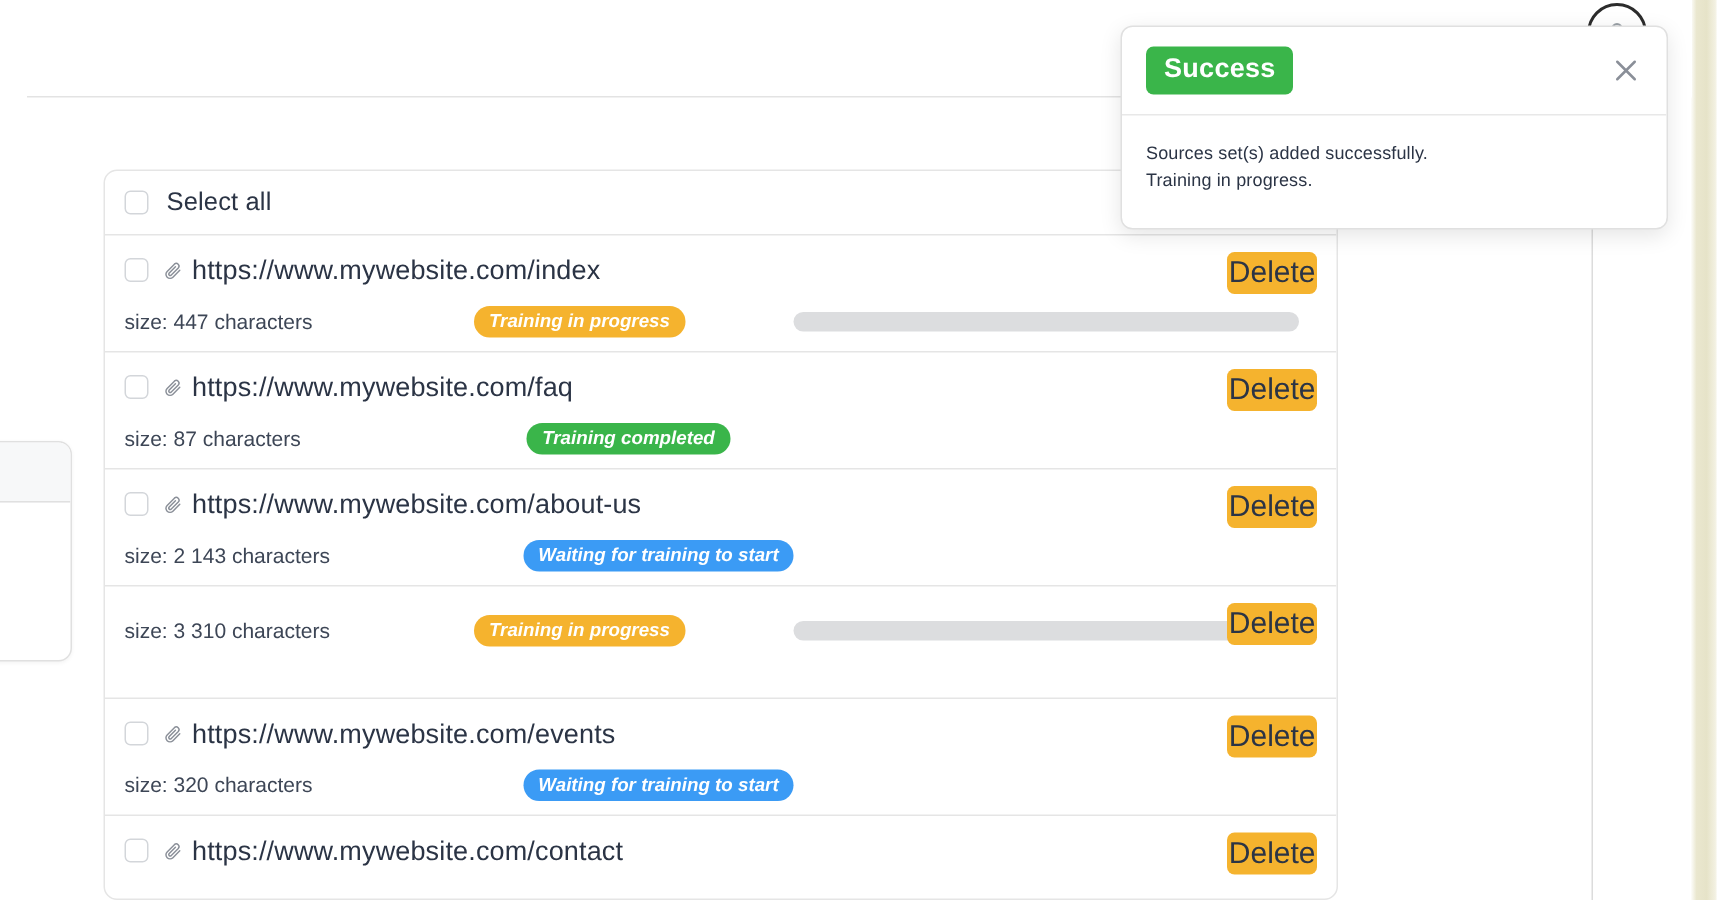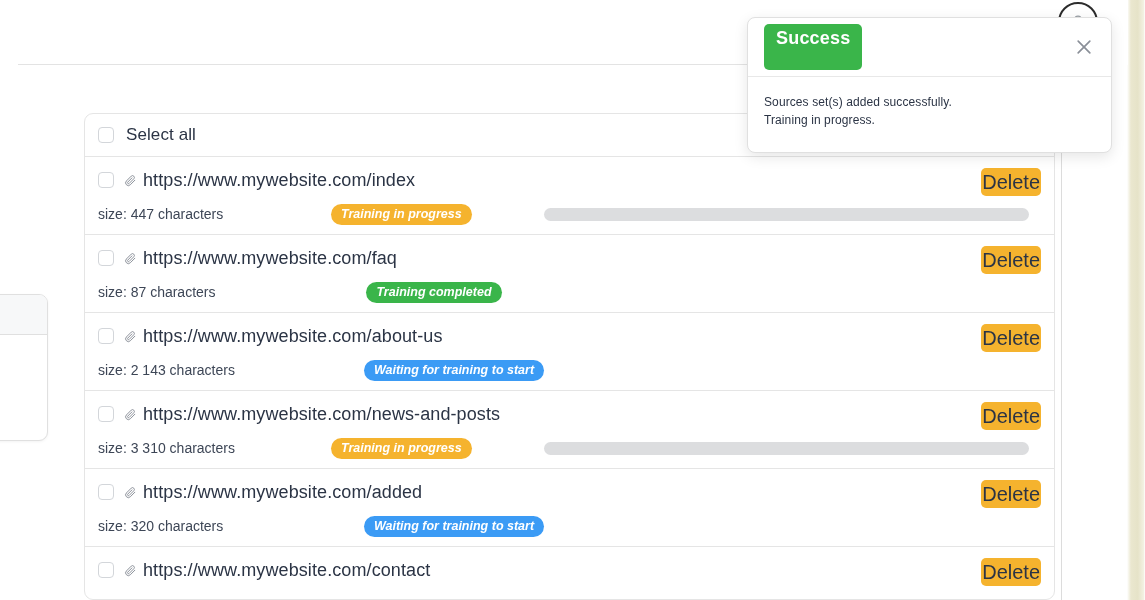--- a/index.html
+++ b/index.html
@@ -88,23 +88,23 @@
   }
   .side-card-head {
     height: 40px;
     background: #f7f8f9;
     border-bottom: 1px solid #e0e0e0;
   }
 
   
   .sources-card {
     position: absolute;
-    left: 84px;
+    left: 69px;
     top: 113px;
-    width: 971px;
+    width: 823px;
     height: 487px;
     background: #ffffff;
     border: 1px solid #e5e5e5;
     border-radius: 9px;
     overflow: hidden;
   }
 
   .select-all-row {
     height: 43px;
     display: flex;
@@ -262,21 +262,21 @@
     align-items: center;
     padding: 0 14px 0 16px;
     border-bottom: 1px solid #e8e8e8;
   }
   .toast-tag {
     background: #3ab54a;
     color: #ffffff;
     font-size: 18px;
     font-weight: bold;
     border-radius: 5px;
-    padding: 4px 12px 21px 12px;
+    padding: 4px 12px 7px 12px;
     letter-spacing: 0.2px;
   }
   .toast-close {
     margin-left: auto;
     width: 26px;
     height: 26px;
     display: flex;
     align-items: center;
     justify-content: center;
     color: #8a8f98;
@@ -373,47 +373,38 @@
           </div>
           <div class="row-line2">
             <span class="src-size">size: 2 143 characters</span>
             <span class="badge-slot center">
               <span class="badge waiting">Waiting for training to start</span>
             </span>
           </div>
           <button class="delete-btn">Delete</button>
         </div>
         <div class="src-row">
+          <div class="row-line2">
+            <span class="src-size">size: 3 310 characters</span>
+            <span class="badge-slot">
+              <span class="badge progress">Training in progress</span>
+            </span>
+            <span class="progress-track"></span>
+          </div>
+          <button class="delete-btn">Delete</button>
+        </div>
+        <div class="src-row">
           <div class="row-line1">
             <span class="cb"></span>
             <span class="clip-icon">
               <svg width="13" height="13" viewBox="0 0 24 24" fill="none" stroke="currentColor" stroke-width="1.8" stroke-linecap="round">
                 <path d="M20 11.5l-8.4 8.4a5 5 0 0 1-7.1-7.1l8.9-8.9a3.4 3.4 0 0 1 4.8 4.8l-8.9 8.9a1.8 1.8 0 0 1-2.5-2.5l7.9-7.9"></path>
               </svg>
             </span>
-            <span class="src-url">https://www.mywebsite.com/news-and-posts</span>
-          </div>
-          <div class="row-line2">
-            <span class="src-size">size: 3 310 characters</span>
-            <span class="badge-slot">
-              <span class="badge progress">Training in progress</span>
-            </span>
-            <span class="progress-track"></span>
-          </div>
-          <button class="delete-btn">Delete</button>
-        </div>
-        <div class="src-row">
-          <div class="row-line1">
-            <span class="cb"></span>
-            <span class="clip-icon">
-              <svg width="13" height="13" viewBox="0 0 24 24" fill="none" stroke="currentColor" stroke-width="1.8" stroke-linecap="round">
-                <path d="M20 11.5l-8.4 8.4a5 5 0 0 1-7.1-7.1l8.9-8.9a3.4 3.4 0 0 1 4.8 4.8l-8.9 8.9a1.8 1.8 0 0 1-2.5-2.5l7.9-7.9"></path>
-              </svg>
-            </span>
-            <span class="src-url">https://www.mywebsite.com/added</span>
+            <span class="src-url">https://www.mywebsite.com/events</span>
           </div>
           <div class="row-line2">
             <span class="src-size">size: 320 characters</span>
             <span class="badge-slot center">
               <span class="badge waiting">Waiting for training to start</span>
             </span>
           </div>
           <button class="delete-btn">Delete</button>
         </div>
         <div class="src-row">

